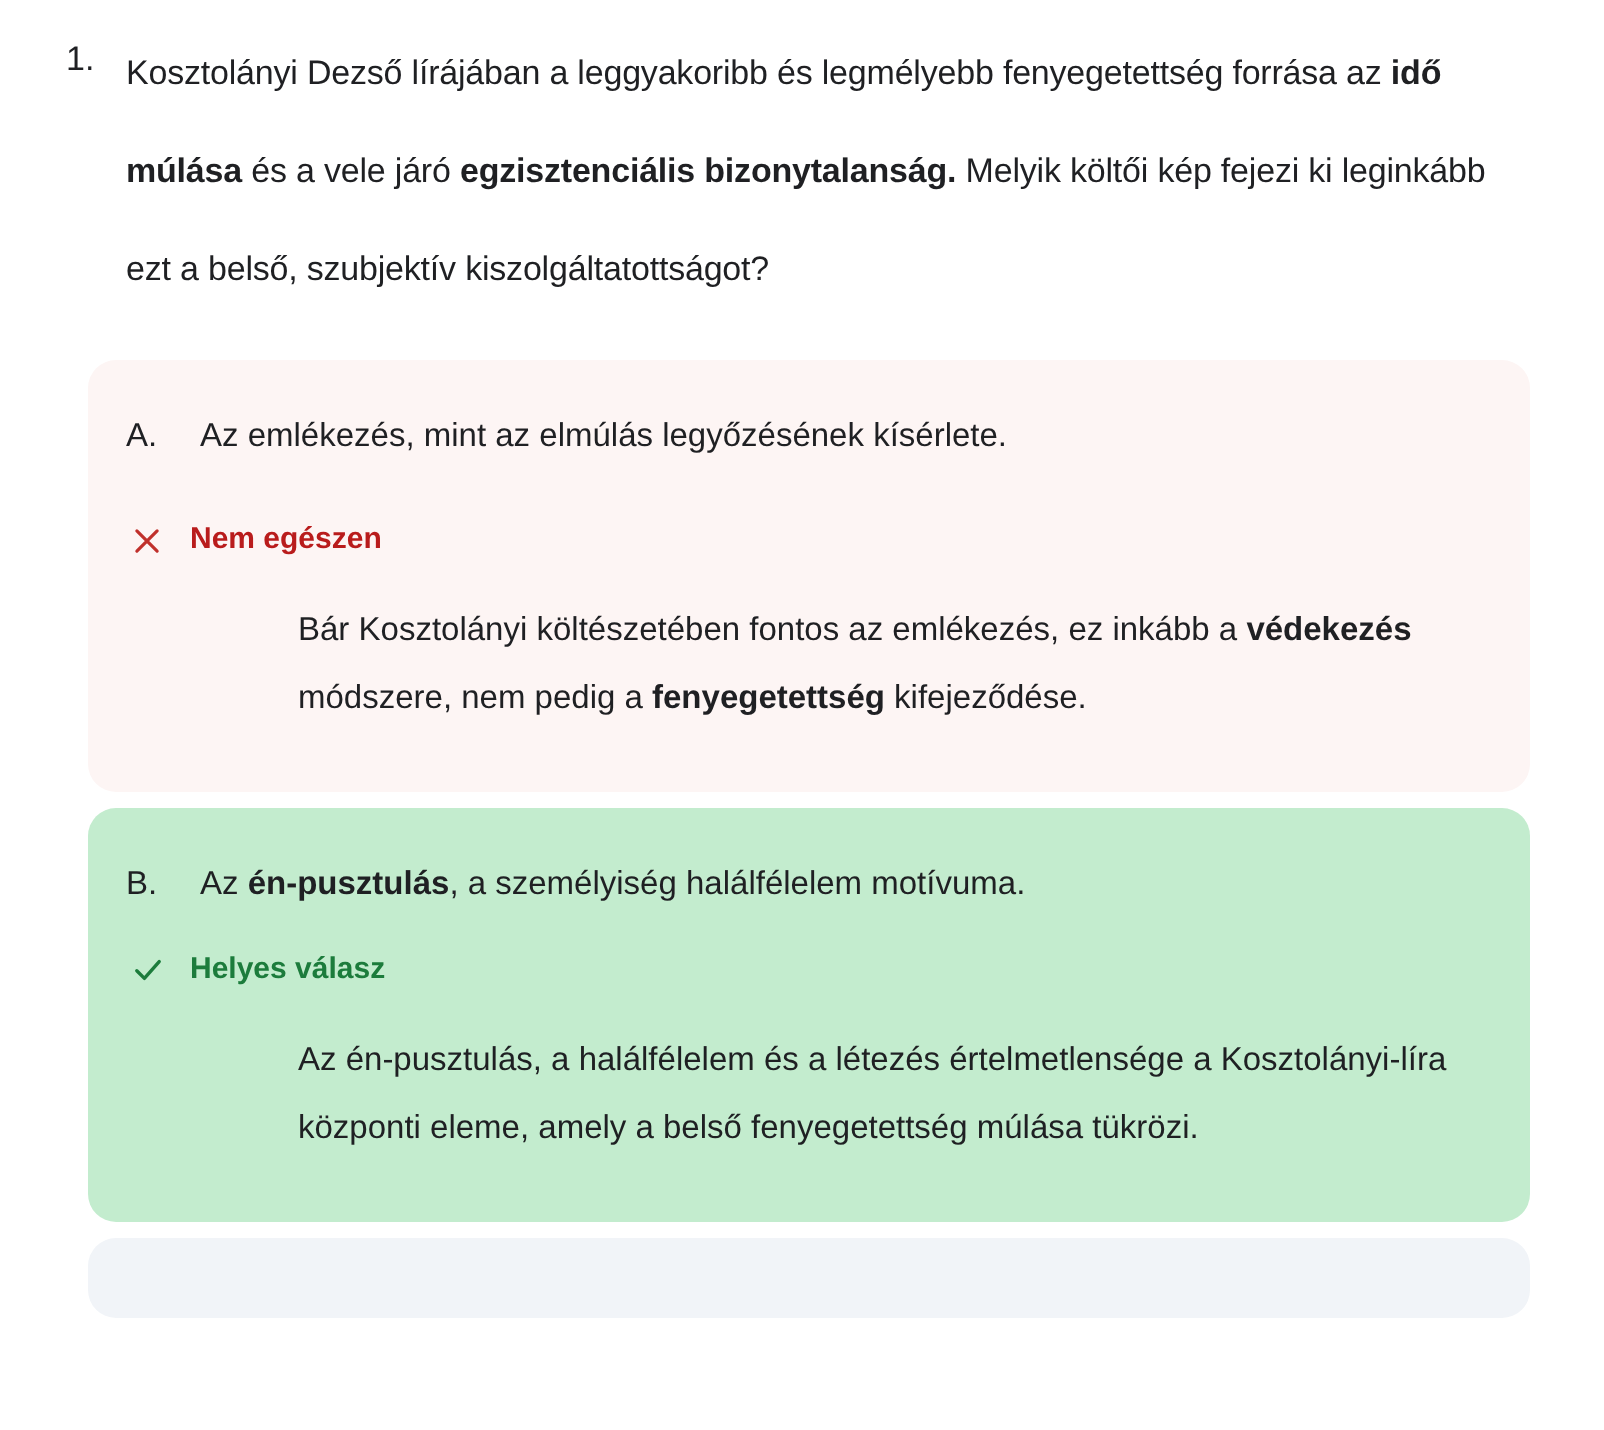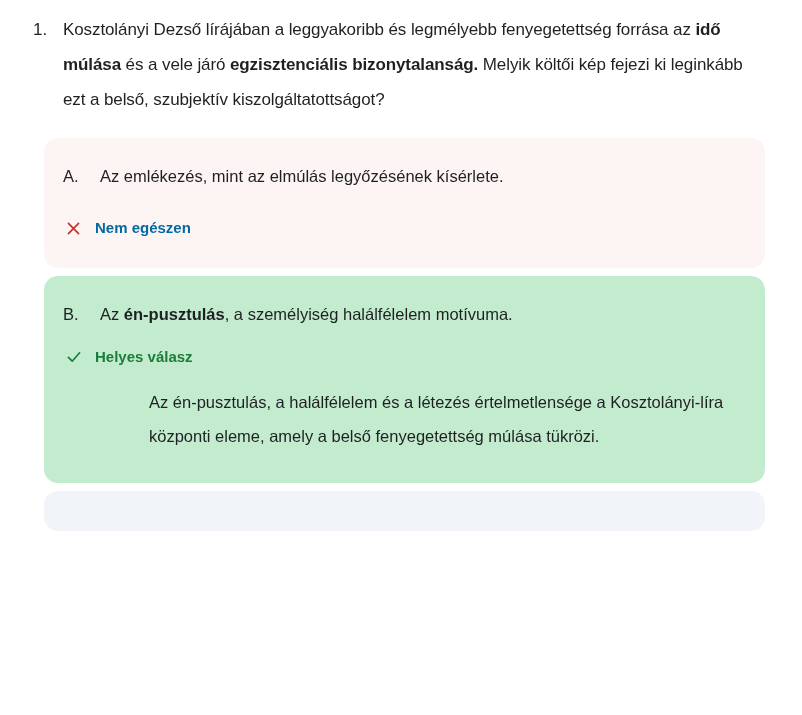--- a/index.html
+++ b/index.html
@@ -36,21 +36,21 @@
     flex: 0 0 auto;
     width: 30px;
     font-size: 17px;
     line-height: 36px;
     color: #1f2023;
     font-weight: 400;
   }
   .question-text {
     flex: 1 1 auto;
     font-size: 17px;
-    line-height: 35px;
+    line-height: 49px;
     color: #1f2023;
     letter-spacing: -0.1px;
     max-width: 700px;
   }
   .question-text b { font-weight: 700; }
 
   
   .options {
     margin-top: 21px;
     padding: 0 37px 0 44px;
@@ -92,21 +92,21 @@
   }
   .verdict .verdict-icon {
     flex: 0 0 auto;
     width: 32px;
     display: flex;
     align-items: center;
     justify-content: flex-start;
     padding-left: 3px;
   }
   .verdict .verdict-icon svg { display: block; }
-  .verdict.bad  { color: #0369a1; margin-top: 30px; }
+  .verdict.bad  { color: #b91c1c; margin-top: 30px; }
   .verdict.good { color: #1c7c3c; text-align: center; }
 
   .explanation {
     margin: 18px 0 0 0;
     padding-left: 86px;
     font-size: 16.5px;
     line-height: 34px;
     color: #1f2023;
     max-width: 690px;
   }
@@ -138,20 +138,21 @@
         <span class="option-body"><span>Az emlékezés, mint az elmúlás legyőzésének kísérlete.</span></span>
       </div>
       <div class="verdict bad">
         <span class="verdict-icon">
           <svg width="15" height="15" viewBox="0 0 16 16" aria-hidden="true">
             <path d="M2.6 2.6 L13.4 13.4 M13.4 2.6 L2.6 13.4" stroke="#c0302b" stroke-width="1.7" stroke-linecap="round" fill="none"></path>
           </svg>
         </span>
         <span>Nem egészen</span>
       </div>
+      <div class="explanation"><span>Bár Kosztolányi költészetében fontos az emlékezés, ez inkább a </span><b>védekezés</b><span> módszere, nem pedig a </span><b>fenyegetettség</b><span> kifejeződése.</span></div>
     </div>
 
     <div class="option-card correct" style="background: rgb(195, 236, 206);">
       <div class="option-head">
         <span class="option-letter">B.</span>
         <span class="option-body"><span>Az </span><b>én-pusztulás</b><span>, a személyiség halálfélelem motívuma.</span></span>
       </div>
       <div class="verdict good">
         <span class="verdict-icon">
           <svg width="16" height="16" viewBox="0 0 16 16" aria-hidden="true">

